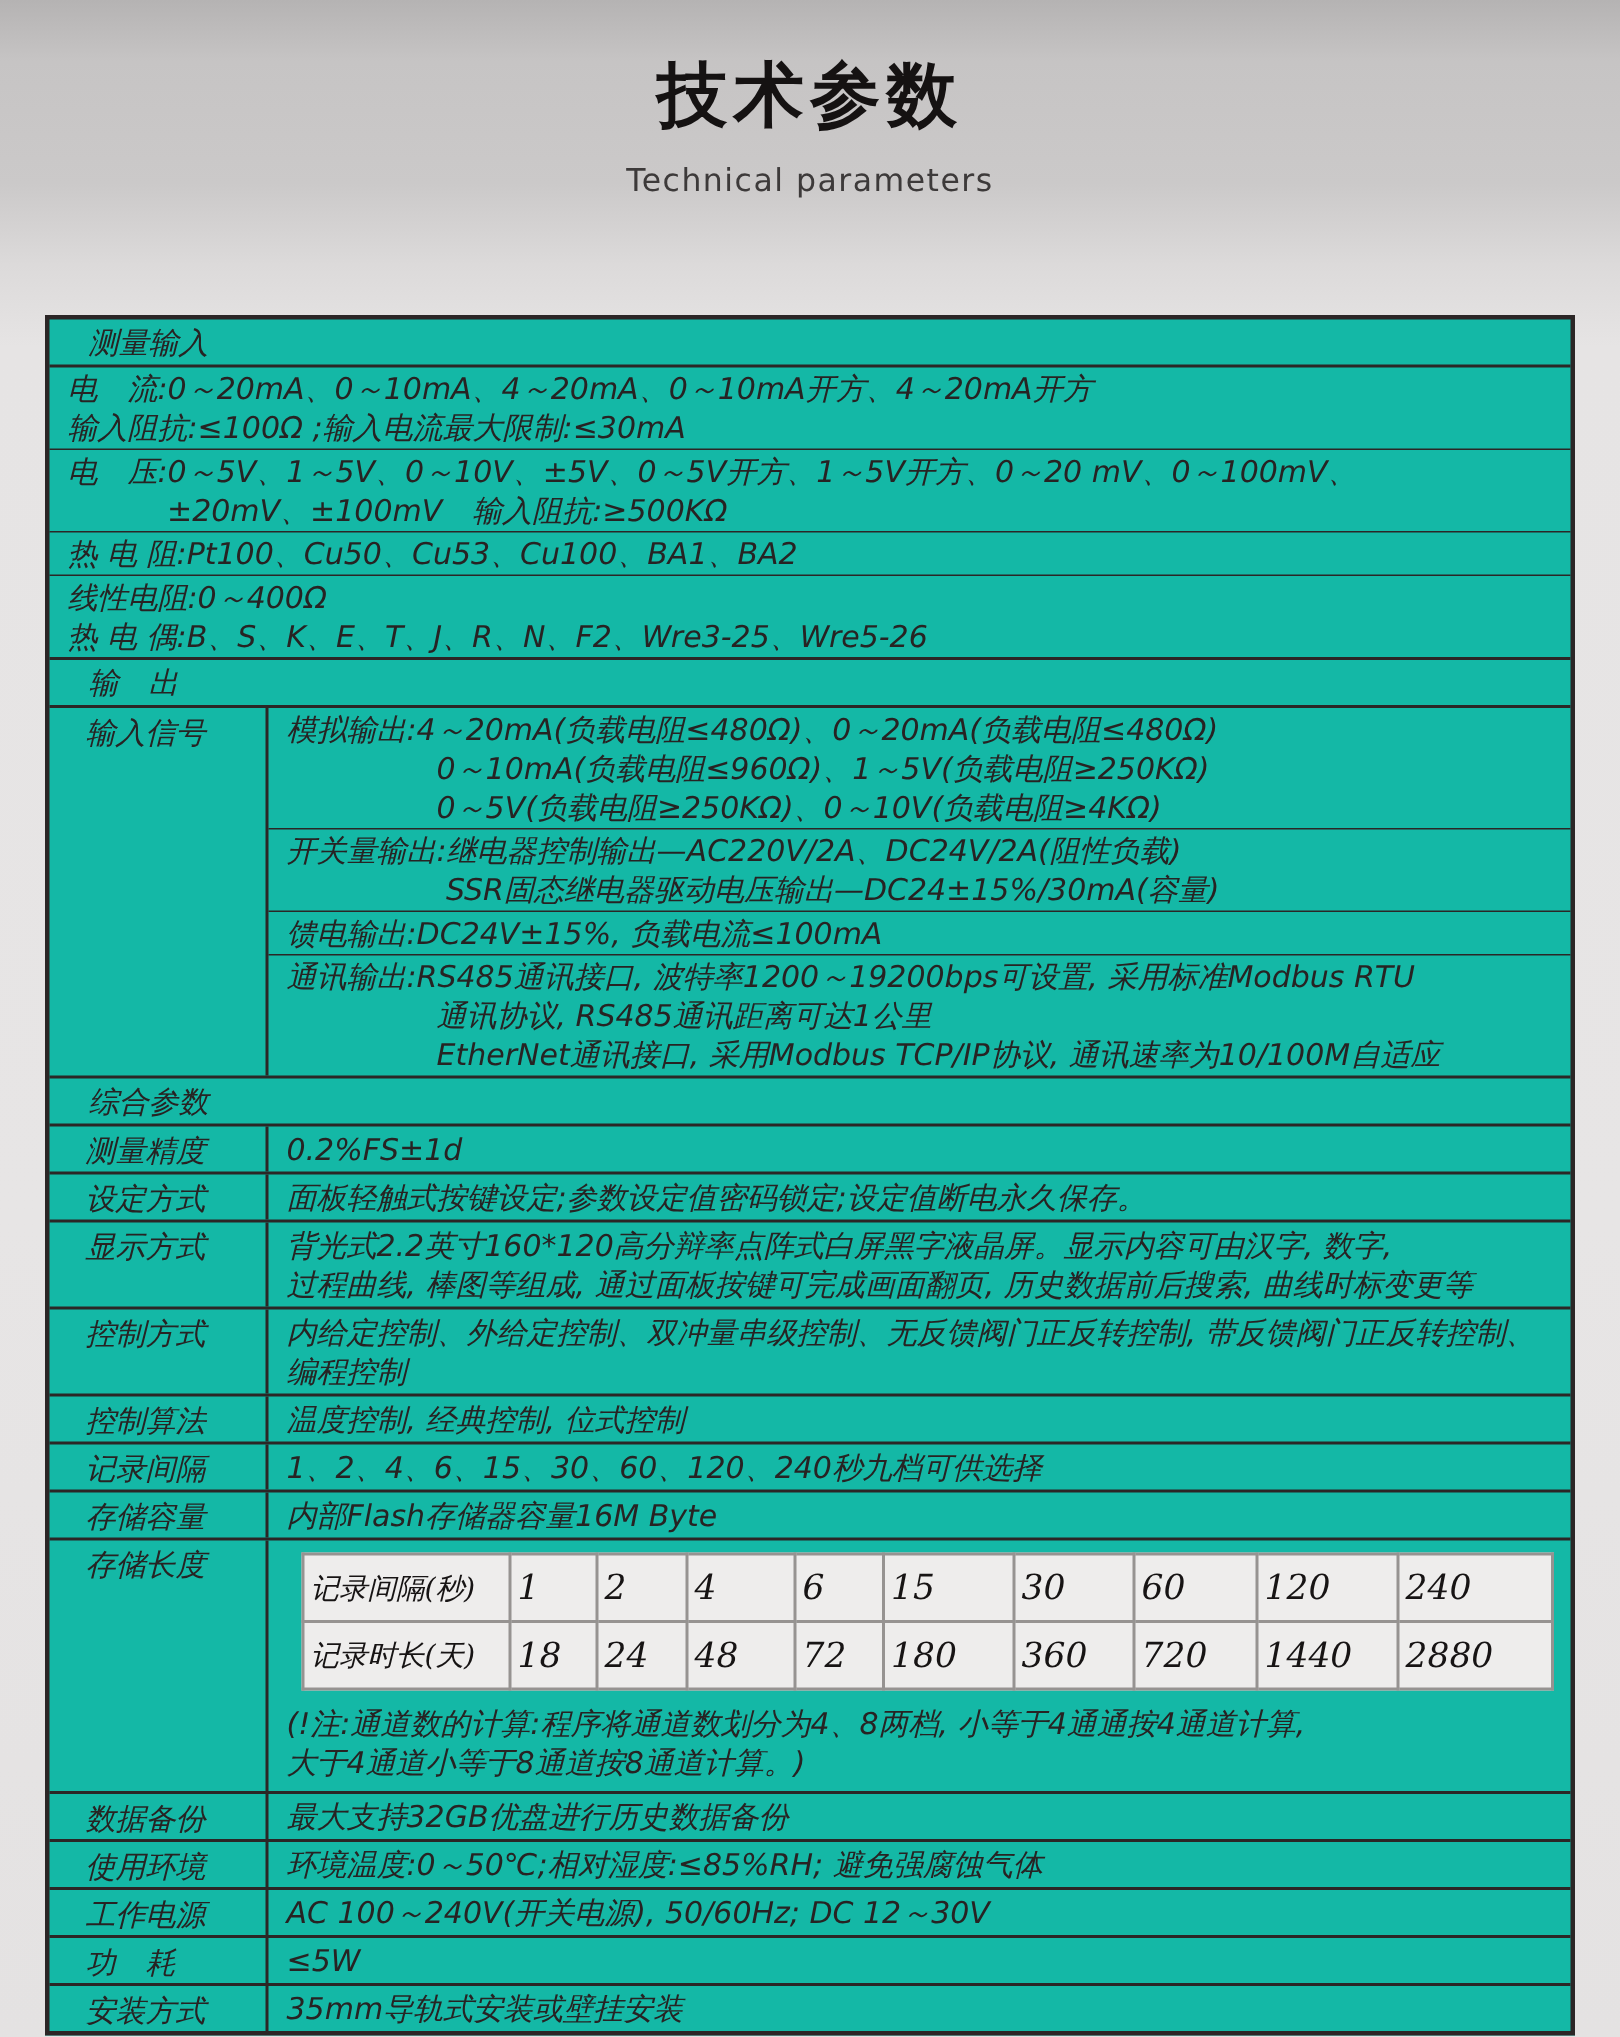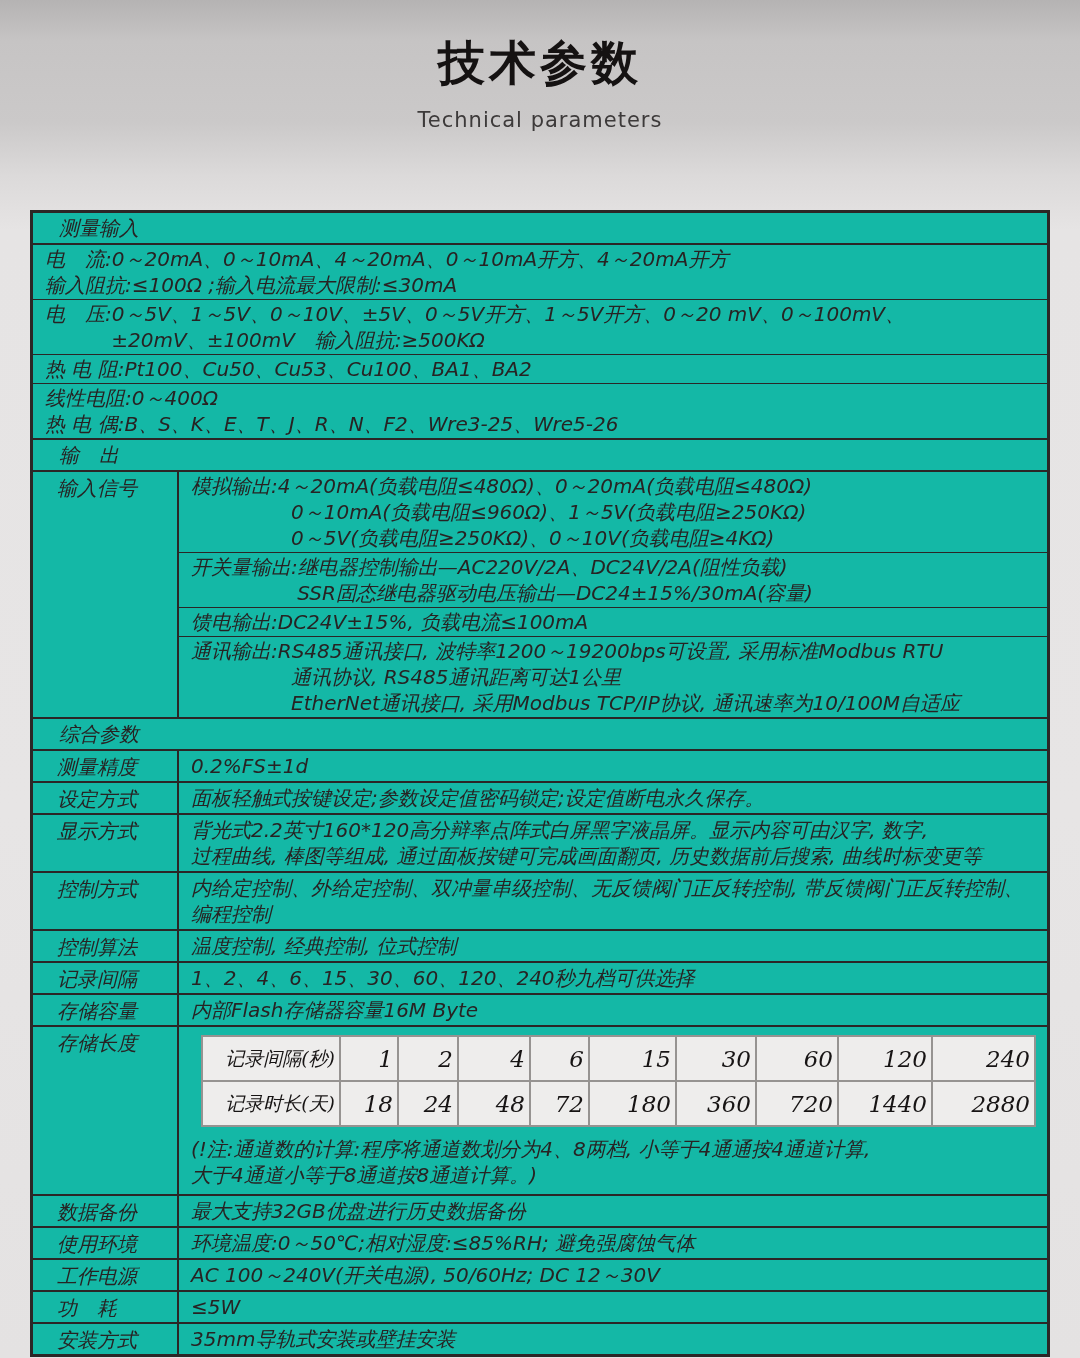--- a/index.html
+++ b/index.html
@@ -25,21 +25,21 @@
        padding:3px 2px 0 24px;line-height:26px;white-space:pre;}
   .val{flex:1;min-width:0;}
   .val.simple{padding:2px 0 2px 12px;}
   .ln{line-height:26px;white-space:pre;}
   .cell{padding:1px 0 1px 12px;border-bottom:1px solid #2b2626;}
   .cell:last-child{border-bottom:none;}
 
   .storage-wrap{padding:8px 0 6px 12px;}
   table.inner{border-collapse:collapse;margin-left:10px;background:#eeedec;
       font-family:"DejaVu Serif","Liberation Serif",serif;color:#171414;}
-  table.inner td{border:2px solid #969391;text-align:right;height:43px;padding:0 4px;font-size:23px;}
+  table.inner td{border:2px solid #969391;text-align:left;height:43px;padding:0 4px;font-size:23px;}
   table.inner td.ih{font-size:19px;white-space:nowrap;}
   table.inner td:nth-child(1){width:128px;}
   table.inner td:nth-child(2){width:48px;}
   table.inner td:nth-child(3){width:50px;}
   table.inner td:nth-child(4){width:62px;}
   table.inner td:nth-child(5){width:49px;}
   table.inner td:nth-child(6){width:77px;margin-top:40px;}
   table.inner td:nth-child(7){width:70px;}
   table.inner td:nth-child(8){width:72px;}
   table.inner td:nth-child(9){width:84px;}

